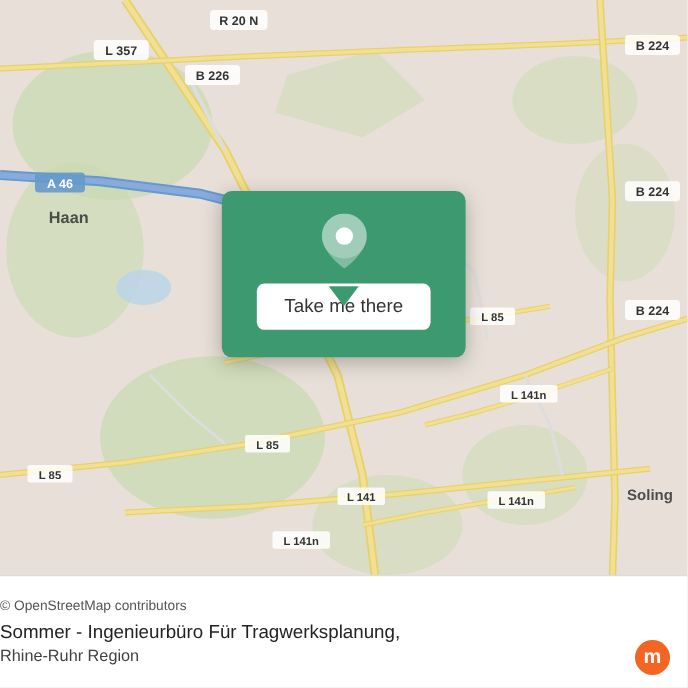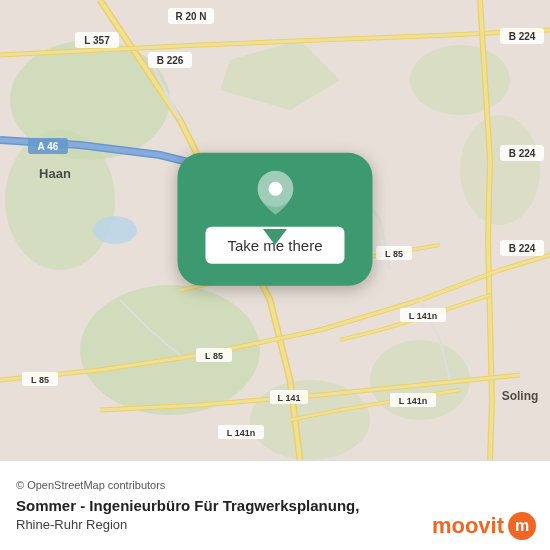--- a/index.html
+++ b/index.html
@@ -25,21 +25,21 @@
       width: 100%;
       height: 100%;
     }
 
     #popup-overlay {
       position: absolute;
       top: 50%;
       left: 50%;
       transform: translate(-50%, -58%);
       background: #3d9970;
-      border-radius: 24px;
+      border-radius: 8px;
       padding: 18px 28px 22px 28px;
       display: flex;
       flex-direction: column;
       align-items: center;
       box-shadow: 0 4px 16px rgba(0,0,0,0.25);
       min-width: 180px;
     }
 
     #pin-icon {
       width: 36px;
@@ -59,33 +59,33 @@
       white-space: nowrap;
     }
 
     #bottom-bar {
       width: 550px;
       height: 90px;
       background: white;
       display: flex;
       flex-direction: column;
       justify-content: center;
-      padding: 8px 16px;
+      padding: 8px 0;
       border-top: 1px solid #ddd;
     }
 
     #attribution {
       font-size: 11px;
       color: #555;
       margin-bottom: 6px;
     }
 
     #place-name {
       font-size: 15px;
-      font-weight: bold;
+      font-weight: normal;
       color: #222;
       margin-bottom: 3px;
     }
 
     #place-region {
       font-size: 13px;
       color: #404040;
     }
 
     #moovit-logo {
@@ -236,17 +236,16 @@
 </div>
 
 <div id="bottom-bar">
   <div id="attribution">© OpenStreetMap contributors</div>
   <div style="display:flex; justify-content:space-between; align-items:flex-end;">
     <div>
       <div id="place-name">Sommer - Ingenieurbüro Für Tragwerksplanung,</div>
       <div id="place-region">Rhine-Ruhr Region</div>
     </div>
     <div id="moovit-logo">
-      <span id="moovit-logo-text">moovit</span>
       <div id="moovit-logo-icon">m</div>
     </div>
   </div>
 </div>
 
 </body></html>

